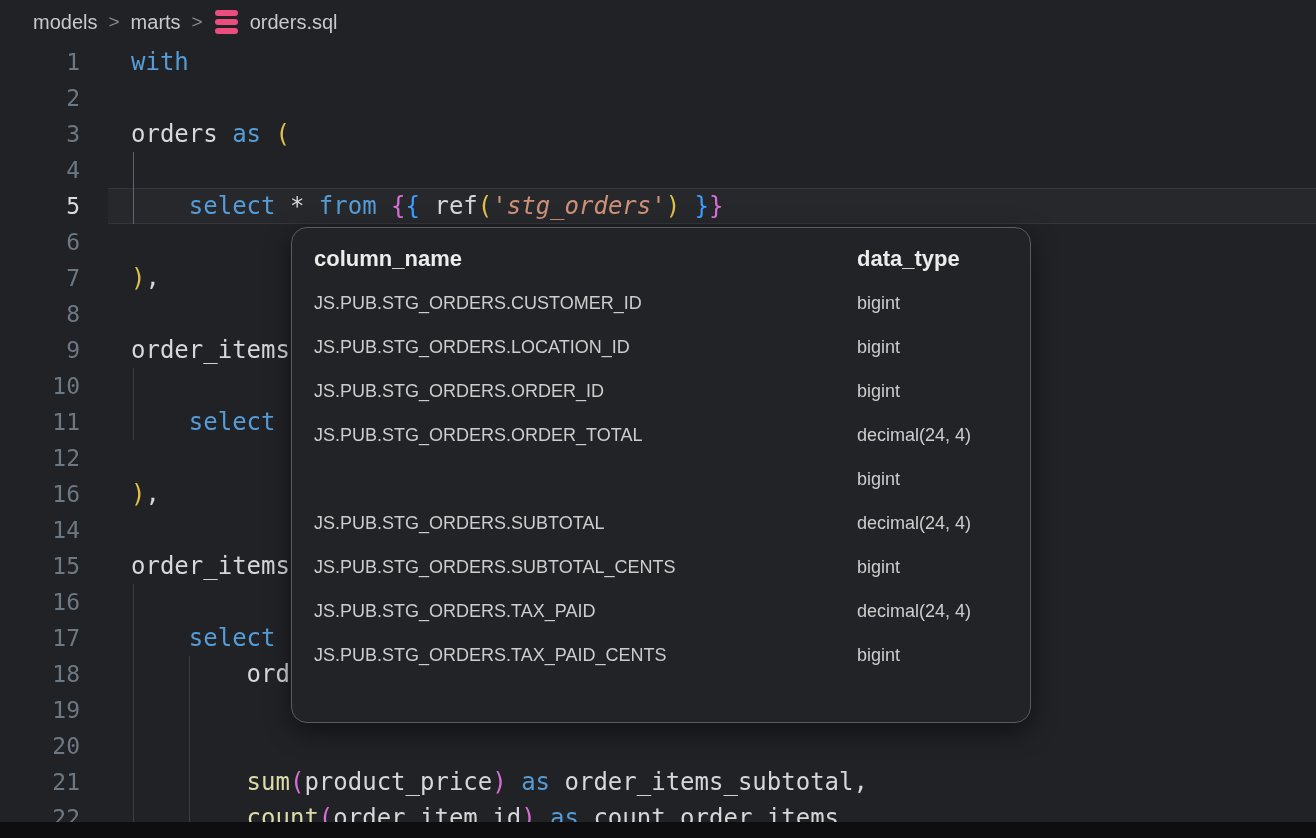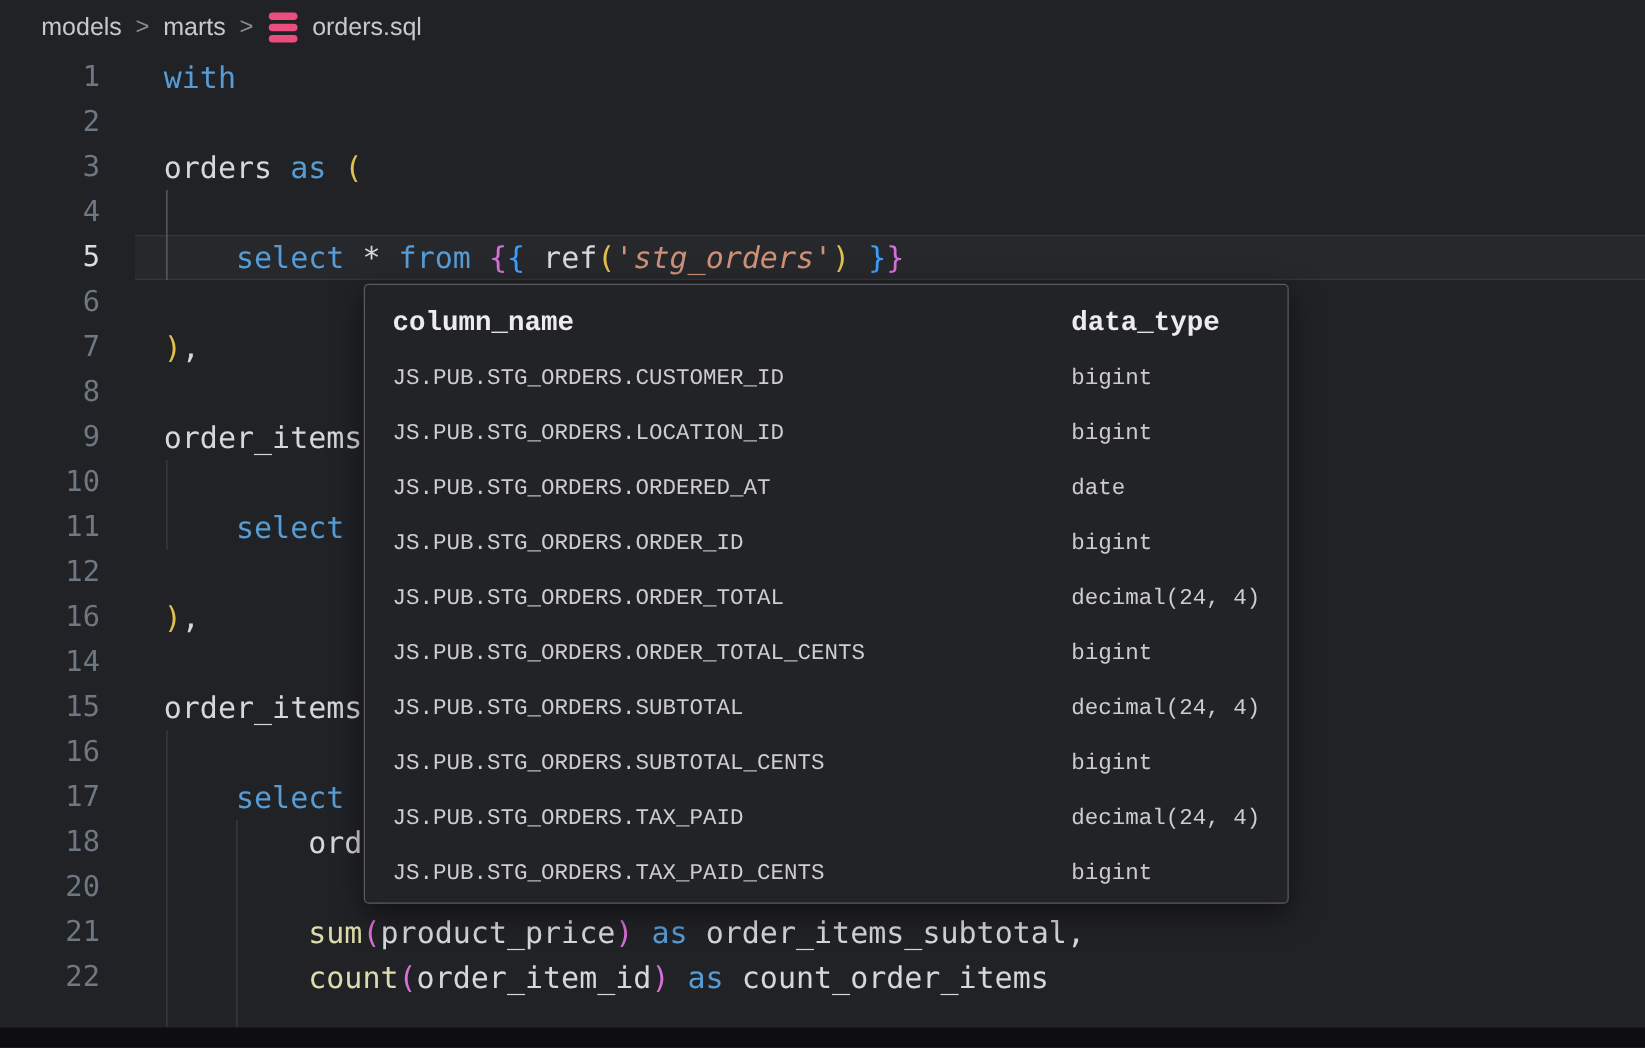--- a/index.html
+++ b/index.html
@@ -41,23 +41,23 @@
   .t-fn{color:var(--fn,#dcdcaa);}
   .t-b1{color:var(--b1,#e2c14a);}
   .t-b2{color:var(--b2,#d670d6);}
   .t-b3{color:var(--b3,#3d9eff);}
   .bottom-strip{position:absolute;left:0;top:822px;width:1316px;height:16px;background:var(--bottomStrip,#0e0e10);}
   
   .hover-popup{
     position:absolute;left:291px;top:227px;width:740px;height:496px;box-sizing:border-box;
     background:var(--popupBg,#222327);
     border:1px solid var(--popupBorder,#5a5b60);
-    border-radius:4px;box-shadow:0 8px 24px rgba(0,0,0,.5);
+    border-radius:16px;box-shadow:0 8px 24px rgba(0,0,0,.5);
     padding-top:16px;overflow:hidden;
-    font-family:Liberation Mono, monospace;
+    font-family:Liberation Sans, sans-serif;
   }
   .popup-row{position:relative;height:44px;line-height:44px;font-size:18px;color:var(--popupText,#cdcdce);}
   .popup-header{height:30px;line-height:30px;margin-bottom:7px;font-weight:bold;font-size:22px;color:var(--popupHeader,#ececec);}
   .col-name{position:absolute;left:22px;white-space:nowrap;}
   .col-type{position:absolute;left:565px;white-space:nowrap;}
 </style>
 </head>
 <body>
 
 <div class="breadcrumb">
@@ -146,20 +146,24 @@
       </div>
       <div class="code-line">
         <span class="ln">17</span>
         <span class="lc"><span class="t-id">    </span><span class="t-kw">select</span></span>
       </div>
       <div class="code-line">
         <span class="ln">18</span>
         <span class="lc"><span class="t-id">        </span><span class="t-id">ord</span></span>
       </div>
       <div class="code-line">
+        <span class="ln">19</span>
+        <span class="lc"></span>
+      </div>
+      <div class="code-line">
         <span class="ln">20</span>
       </div>
       <div class="code-line">
         <span class="ln">21</span>
         <span class="lc"><span class="t-id">        </span><span class="t-fn">sum</span><span class="t-b2">(</span><span class="t-id">product_price</span><span class="t-b2">)</span><span class="t-id"> </span><span class="t-kw">as</span><span class="t-id"> </span><span class="t-id">order_items_subtotal,</span></span>
       </div>
       <div class="code-line">
         <span class="ln">22</span>
         <span class="lc"><span class="t-id">        </span><span class="t-fn">count</span><span class="t-b2">(</span><span class="t-id">order_item_id</span><span class="t-b2">)</span><span class="t-id"> </span><span class="t-kw">as</span><span class="t-id"> </span><span class="t-id">count_order_items</span></span>
       </div>
@@ -176,33 +180,28 @@
   <div id="popup-rows">
       <div class="popup-row">
         <span class="col-name">JS.PUB.STG_ORDERS.CUSTOMER_ID</span>
         <span class="col-type">bigint</span>
       </div>
       <div class="popup-row">
         <span class="col-name">JS.PUB.STG_ORDERS.LOCATION_ID</span>
         <span class="col-type">bigint</span>
       </div>
       <div class="popup-row">
-        <span class="col-name">JS.PUB.STG_ORDERS.ORDERED_AT</span>
-        <span class="col-type">date</span>
-      </div>
-      <div class="popup-row">
         <span class="col-name">JS.PUB.STG_ORDERS.ORDER_ID</span>
         <span class="col-type">bigint</span>
       </div>
       <div class="popup-row">
         <span class="col-name">JS.PUB.STG_ORDERS.ORDER_TOTAL</span>
         <span class="col-type">decimal(24, 4)</span>
       </div>
       <div class="popup-row">
-        <span class="col-name">JS.PUB.STG_ORDERS.ORDER_TOTAL_CENTS</span>
         <span class="col-type">bigint</span>
       </div>
       <div class="popup-row">
         <span class="col-name">JS.PUB.STG_ORDERS.SUBTOTAL</span>
         <span class="col-type">decimal(24, 4)</span>
       </div>
       <div class="popup-row">
         <span class="col-name">JS.PUB.STG_ORDERS.SUBTOTAL_CENTS</span>
         <span class="col-type">bigint</span>
       </div>

